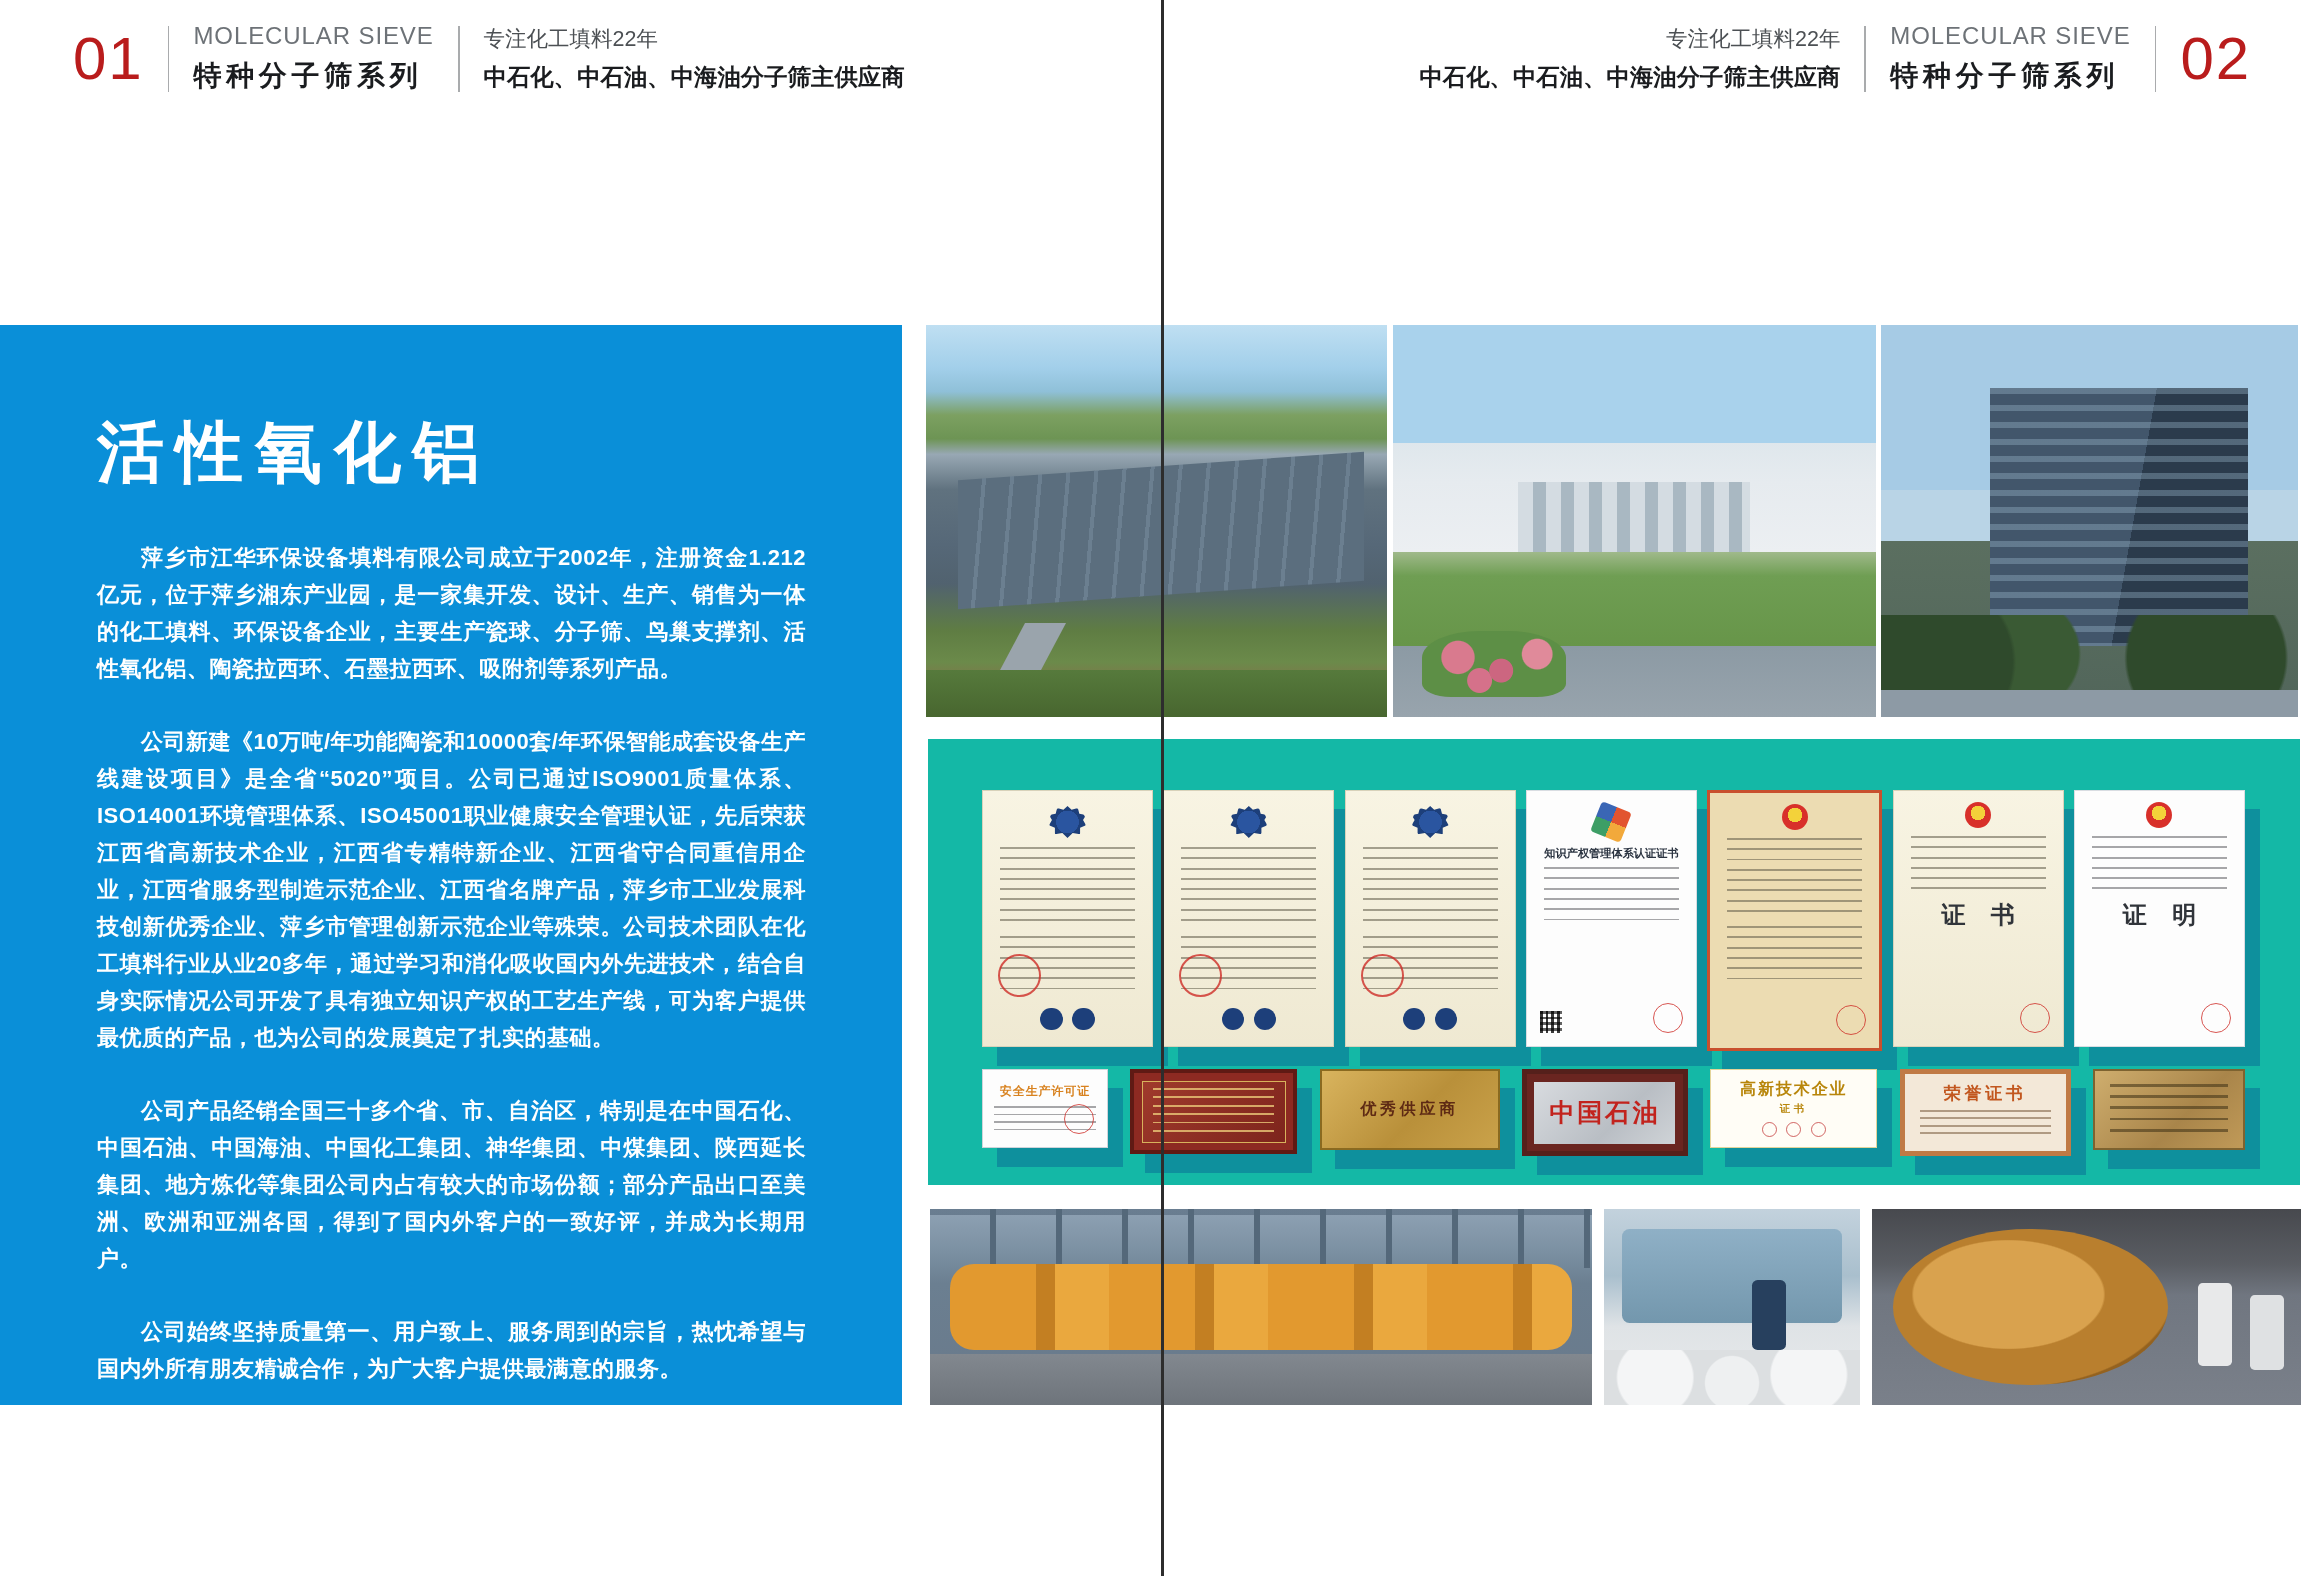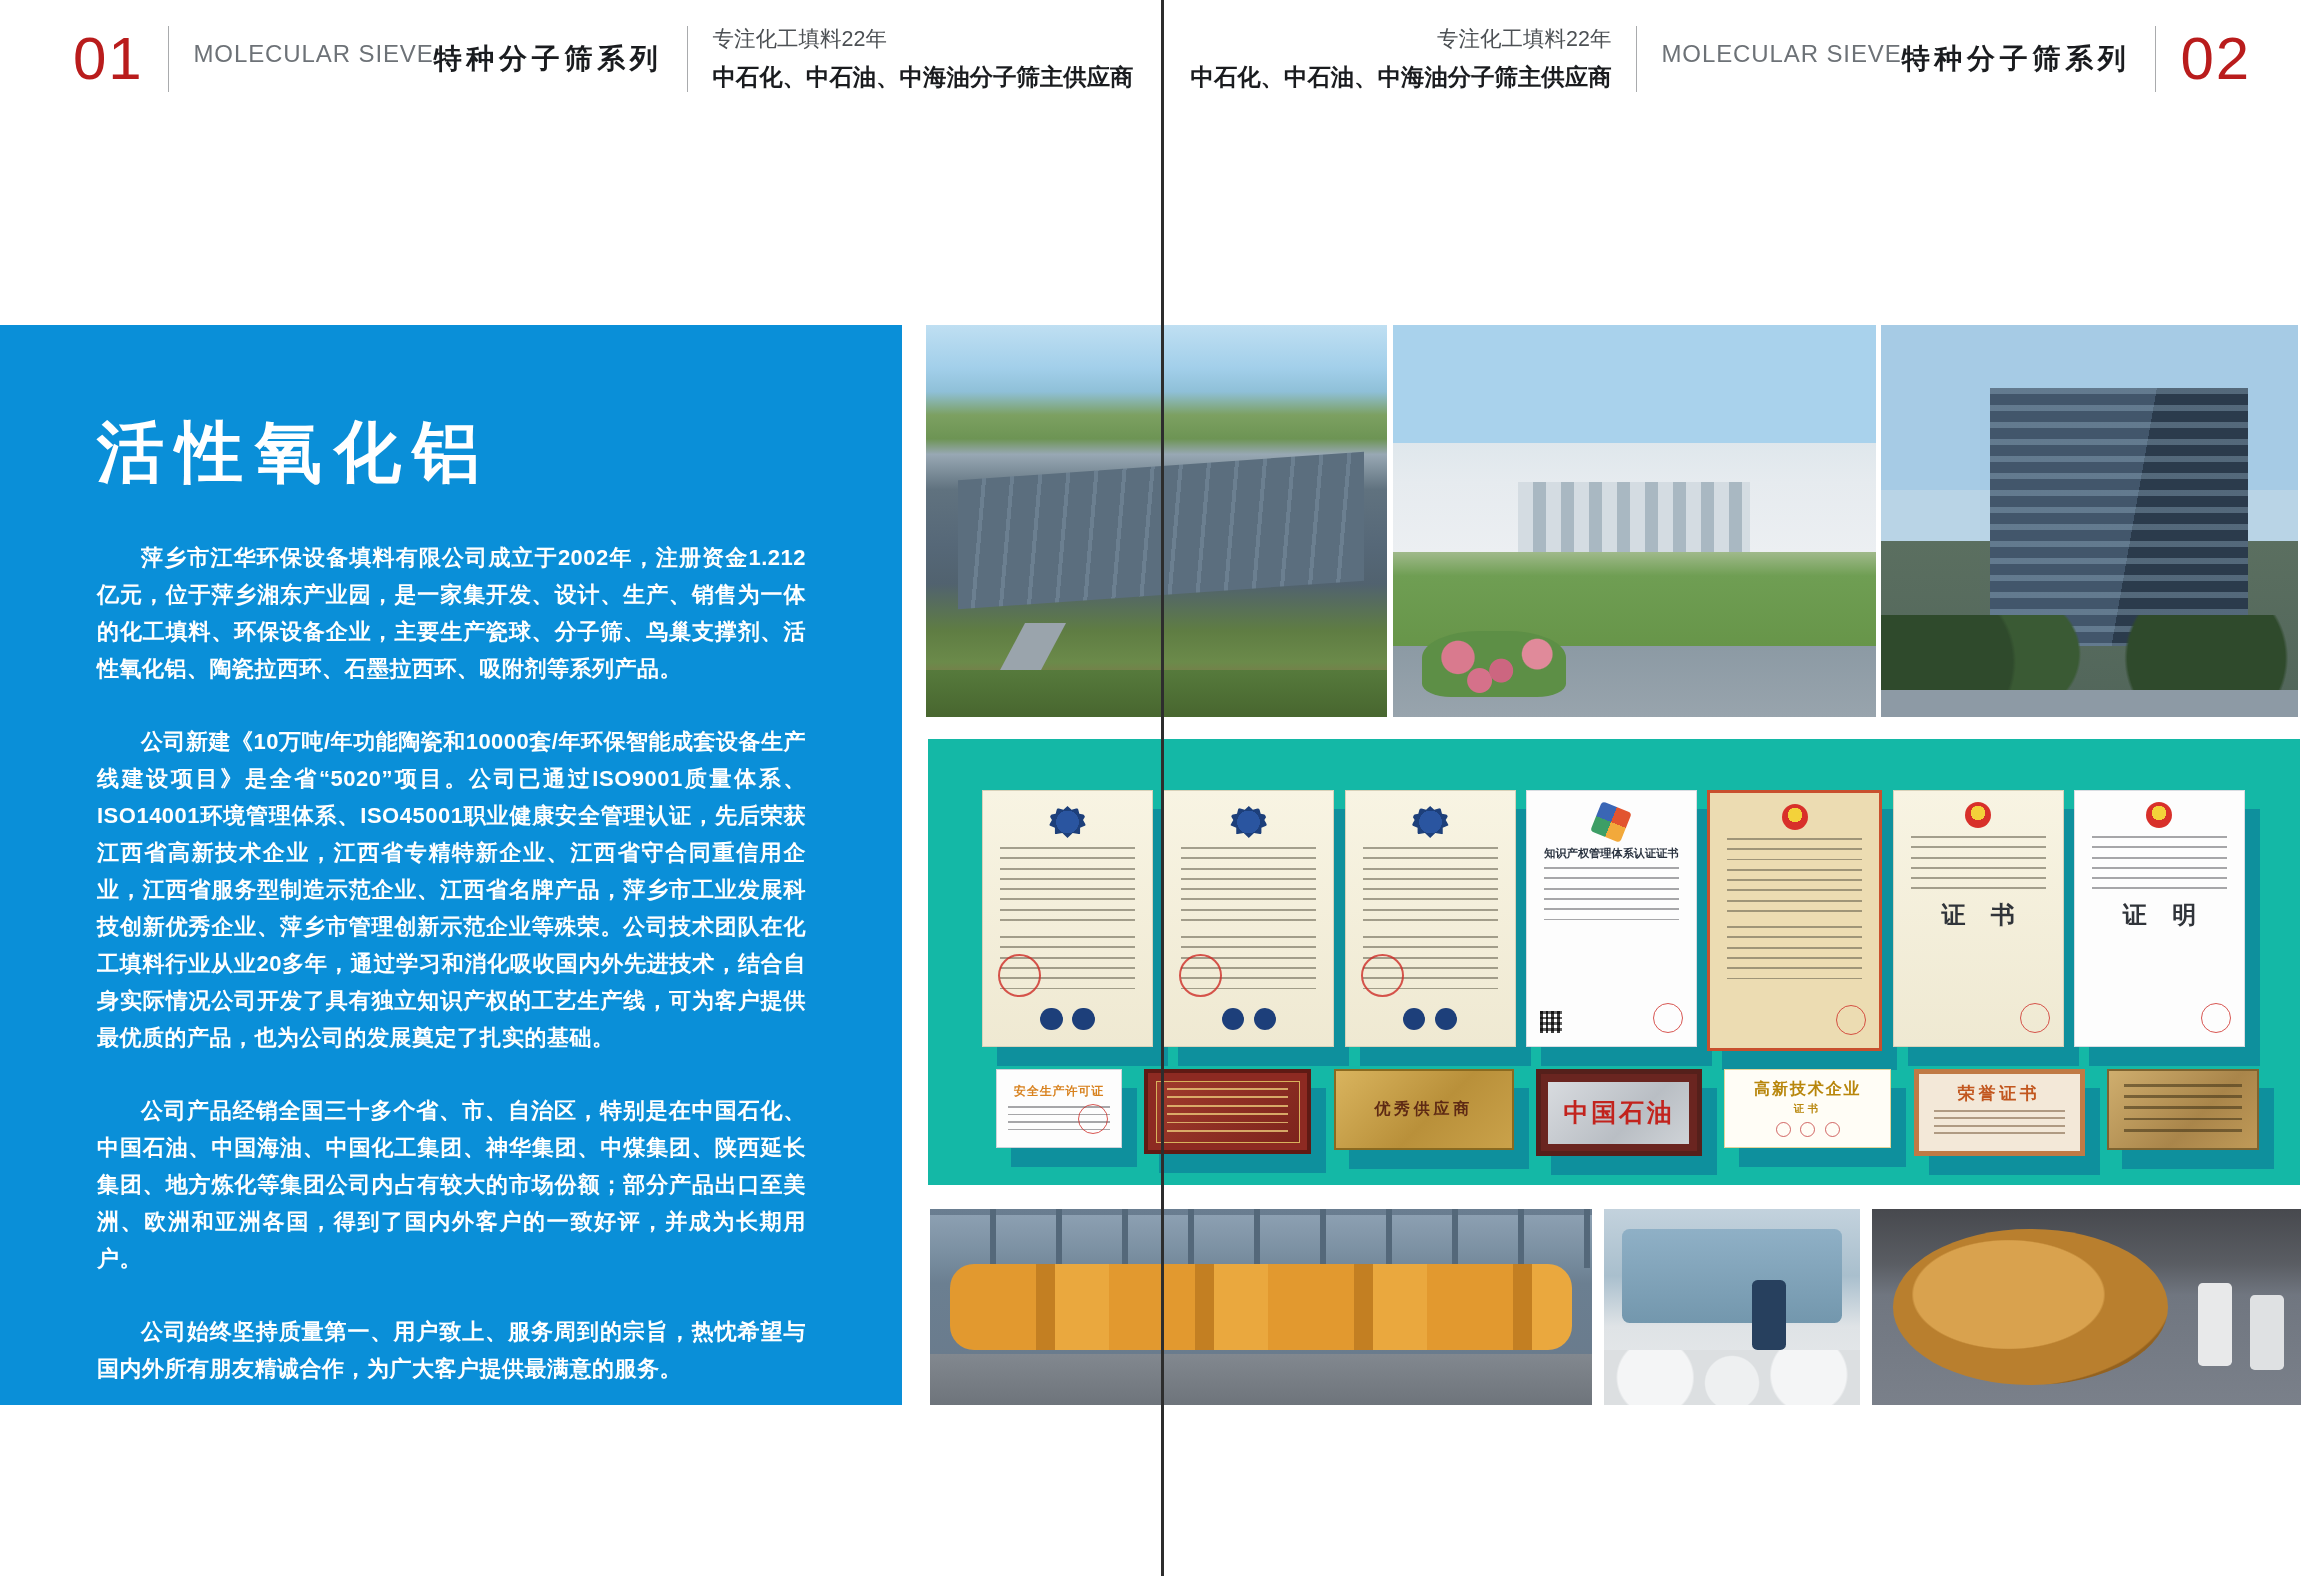--- a/index.html
+++ b/index.html
@@ -9,21 +9,21 @@
   }
   
   .fold{position:absolute;left:1161px;top:0;width:2.8px;height:1577px;background:#2d2d2d;z-index:50;}
 
   
   .hdr{position:absolute;top:24px;height:69px;display:flex;align-items:center;}
   .hdr-left{left:73px;}
   .hdr-right{right:73px;}
   .pagenum{font-size:60px;color:#b91c1c;font-weight:400;letter-spacing:1.9px;line-height:66px;}
   .hline{width:1.9px;height:66px;background:#a9abad;margin:0 24px;}
-  .series{display:flex;justify-content:center;}
+  .series{display:flex;flex-direction:column;justify-content:center;}
   .series .en{font-size:24px;color:#6d7277;letter-spacing:0.9px;margin-bottom:6.6px;white-space:nowrap;}
   .series .cn{font-size:28px;font-weight:700;color:#1a1c1f;letter-spacing:4.7px;white-space:nowrap;}
   .tagline{display:flex;flex-direction:column;justify-content:center;}
   .tagline .t1{font-size:21.5px;color:#4c5054;margin-bottom:8.4px;white-space:nowrap;}
   .tagline .t2{font-size:23.4px;font-weight:700;color:#1a1c1f;white-space:nowrap;}
   .hdr-right .tagline{text-align:right;}
 
   
   .intro{position:absolute;left:0;top:325px;width:902px;height:1080px;background:#0a8fd8;}
   .intro-title{position:absolute;left:97px;top:82px;font-size:67px;font-weight:700;color:#ffffff;letter-spacing:12px;white-space:nowrap;}
@@ -62,21 +62,21 @@
   .bp2-worker{position:absolute;left:58%;top:36%;width:13%;height:36%;border-radius:5.6px;background:#27405e;}
 
   .bp3{width:429px;height:196px;background:linear-gradient(180deg,#47494e 0%,#5a5d63 28%,#707680 44%,#7a808a 100%);}
   .bp3-drum{position:absolute;left:5%;top:10%;width:64%;height:80%;border-radius:50%;background:radial-gradient(ellipse at 42% 42%,#d9a24e 0 42%,#b97f2e 43% 72%,#94621f 73% 100%);}
   .bp3-worker1{position:absolute;left:76%;top:38%;width:8%;height:42%;border-radius:4.7px;background:#e8e9ea;}
   .bp3-worker2{position:absolute;left:88%;top:44%;width:8%;height:38%;border-radius:4.7px;background:#dfe1e3;}
 
   
   .cert-panel{position:absolute;left:928px;top:739px;width:1372px;height:446px;background:#14b8a6;}
   .cert-row1{position:absolute;left:54px;top:51px;width:1263px;height:255px;display:flex;justify-content:space-between;}
-  .cert-row2{position:absolute;left:68px;top:330px;width:1263px;height:77px;display:flex;justify-content:space-between;align-items:flex-start;}
+  .cert-row2{position:absolute;left:54px;top:330px;width:1263px;height:77px;display:flex;justify-content:space-between;align-items:flex-start;}
   .cert{position:relative;box-shadow:15px 19px 0 rgba(4,84,146,.40);overflow:hidden;flex:none;}
   .r1{width:169px;height:255px;}
   .cream{background:linear-gradient(180deg,#f8f4e3,#efe9d2);border:0.9px solid #d8d2ba;}
   .white{background:#fdfdfd;border:0.9px solid #d9dde2;}
   .tan{background:#ecdcb2;border:3.7px solid #c8502e;}
   .starburst{width:37px;height:32px;margin:15px auto 9.4px;background:radial-gradient(circle,#2a55a0 0 46%,#1d3f7a 47% 100%);border-radius:50%;clip-path:polygon(50% 0,61% 12%,78% 6%,82% 24%,100% 28%,92% 44%,100% 60%,84% 68%,84% 88%,64% 84%,50% 100%,36% 84%,16% 88%,16% 68%,0 60%,8% 44%,0 28%,18% 24%,22% 6%,39% 12%);}
   .pinwheel{width:32px;height:32px;margin:15px auto 7.5px;background:conic-gradient(#e2542f 0 90deg,#f2a93b 90deg 180deg,#3d9e66 180deg 270deg,#3a66b5 270deg 360deg);transform:rotate(22deg);border-radius:3.7px;}
   .emblem{width:26px;height:26px;margin:11.2px auto 7.5px;border-radius:50%;background:radial-gradient(circle at 50% 42%,#f3d23a 0 36%,#d8302a 37% 100%);}
   .tlines{margin:7.5px 17px;height:54px;background:repeating-linear-gradient(180deg,rgba(95,90,72,.55) 0 1.9px,transparent 1.9px 10.3px);}
   .tlines.tall{height:81px;}

